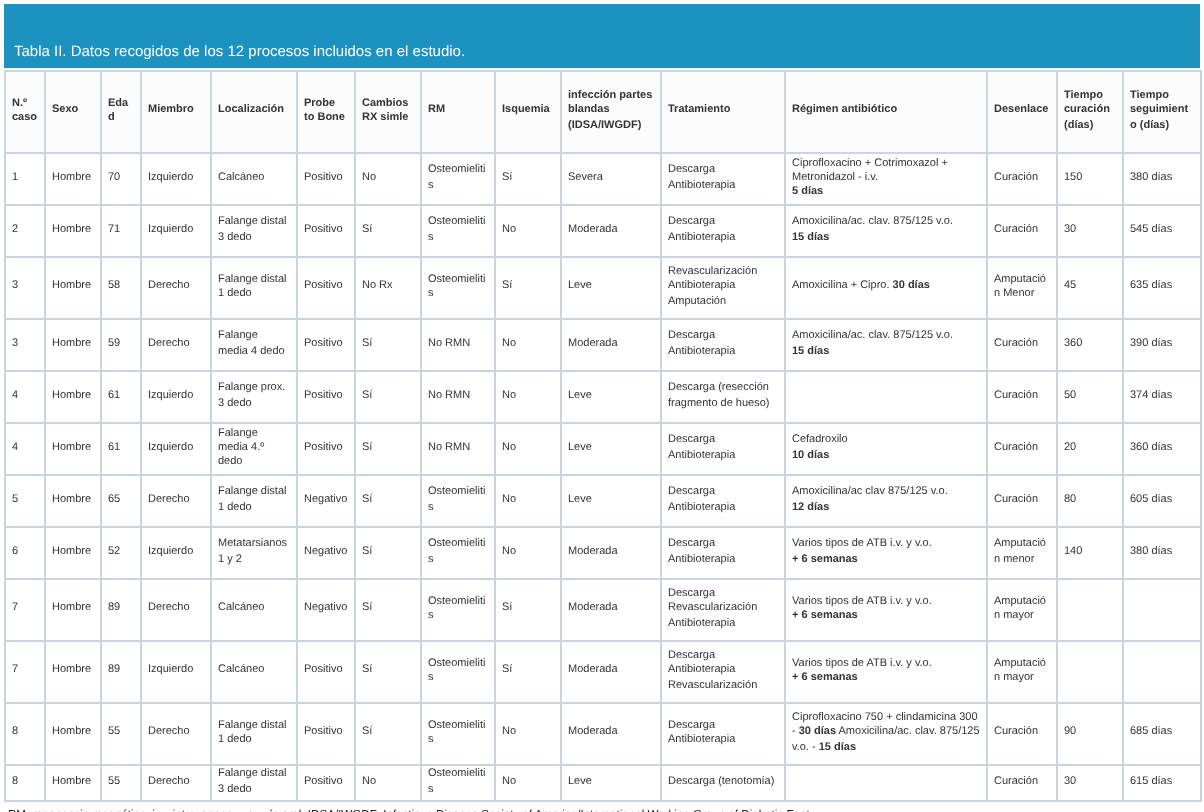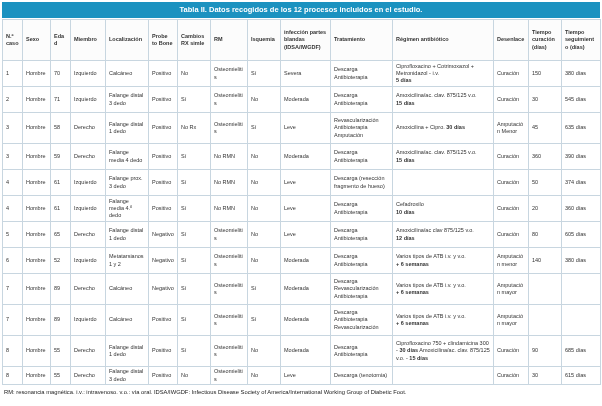--- a/index.html
+++ b/index.html
@@ -7,25 +7,24 @@
     width:602px; height:406px;
     background:#ffffff;
     font-family:"Liberation Sans", sans-serif;
     color:#333;
     overflow:hidden;
   }
   .wrap { padding:2px; }
   .title-bar {
     background:#1b92c0;
     color:#ffffff;
-    font-weight:bold;
+    font-weight:normal;
     font-size:7.5px;
-    padding:3px 5px 4px 5px;
+    padding:19px 5px 4px 5px;
     width:588px;
-    text-align:center;
   }
   table {
     width:598px;
     border-collapse:collapse;
     table-layout:fixed;
     margin-top:1px;
     font-size:5.5px;
     color:#333;
     border-bottom:1.5px solid #a3b2bc;
   }

